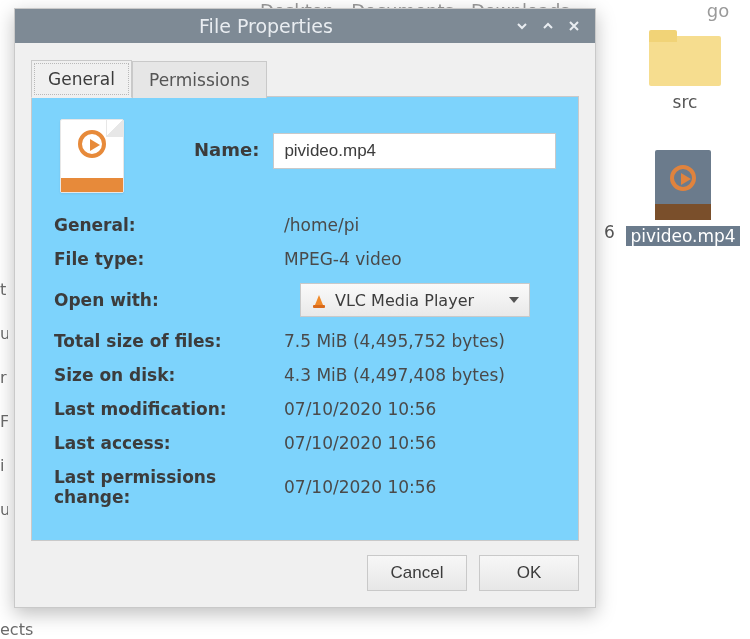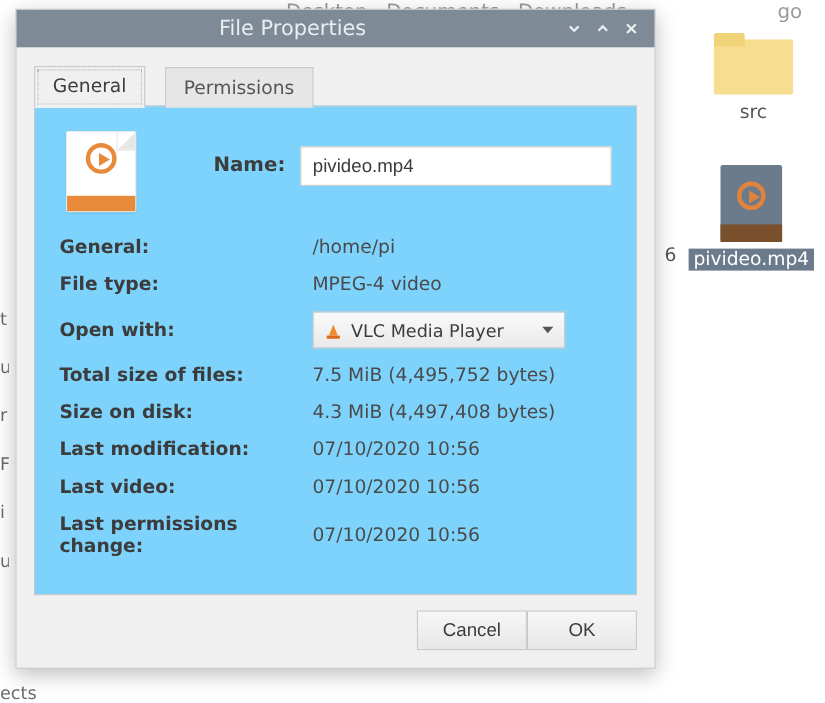--- a/index.html
+++ b/index.html
@@ -93,21 +93,21 @@
     width: 26px; height: 26px; display: flex; align-items: center; justify-content: center;
     color: #e9edf1; cursor: pointer; font-size: 16px;
   }
 
   .dialog-body {
     flex: 1; padding: 16px 16px 0 16px; display: flex; flex-direction: column;
   }
 
   
   .tabstrip {
-    display: flex; align-items: flex-end; gap: 18px; margin-bottom: -1px;
+    display: flex; align-items: flex-end; gap: 0; margin-bottom: -1px;
     padding-left: 0;
   }
   .tab {
     padding: 8px 16px; font-size: 17px; color: #555;
     background: #e6e6e6; border: 1px solid #c9c9c9; border-bottom: none;
     cursor: pointer; position: relative; top: 1px;
   }
   .tab.active {
     background: #f0f0f0; border: 1px dotted #b5b5b5; border-bottom: 1px solid #f0f0f0;
     color: #3c3c3c;
@@ -155,39 +155,40 @@
     flex: 1; height: 36px; border: 1px solid #c9c9c9; background: #fff;
     padding: 4px 10px; font-size: 17px; color: #3c3c3c; margin-top: 14px;
   }
 
   .dropdown {
     display: inline-flex; align-items: center; gap: 0;
     height: 34px; padding: 0 10px; border: 1px solid #c9c9c9;
     background: linear-gradient(#fafafa,#e9e9e9);
     font-size: 16px; color: #3c3c3c; cursor: pointer; min-width: 230px;
     justify-content: space-between;
+    margin-left: 16px;
   }
   .dropdown .left { display: inline-flex; align-items: center; gap: 8px; }
   .cone-icon {
     width: 16px; height: 16px; position: relative;
   }
   .cone-icon::before{
     content:""; position:absolute; left:2px; bottom:0; width:12px; height:3px; background:#da6a1a; border-radius:1px;
   }
   .cone-icon::after{
     content:""; position:absolute; left:4px; bottom:3px;
     border-bottom:10px solid #f08a2a; border-left:4px solid transparent; border-right:4px solid transparent;
   }
   .caret-down {
     width: 0; height: 0; border-left:5px solid transparent; border-right:5px solid transparent; border-top:6px solid #555;
   }
 
   
   .button-row {
-    display: flex; justify-content: flex-end; padding: 14px 16px 16px 4px;
+    display: flex; justify-content: flex-end; gap: 12px; padding: 14px 16px 16px 4px;
   }
   .btn {
     min-width: 100px; height: 36px; border: 1px solid #c9c9c9;
     background: linear-gradient(#f7f7f7,#e7e7e7); color:#3c3c3c;
     font-size: 17px; cursor: pointer; padding: 0 18px;
   }
 
 </style>
 </head>
 <body>
@@ -287,21 +288,21 @@
       </div>
       <div class="row">
         <span class="label">Size on disk:</span>
         <span class="value">4.3 MiB (4,497,408 bytes)</span>
       </div>
       <div class="row">
         <span class="label">Last modification:</span>
         <span class="value">07/10/2020 10:56</span>
       </div>
       <div class="row">
-        <span class="label">Last video:</span>
+        <span class="label">Last access:</span>
         <span class="value">07/10/2020 10:56</span>
       </div>
       <div class="row" style="margin-bottom:0;">
         <span class="label">Last permissions change:</span>
         <span class="value">07/10/2020 10:56</span>
       </div>
 
     </div>
   </div>
 

